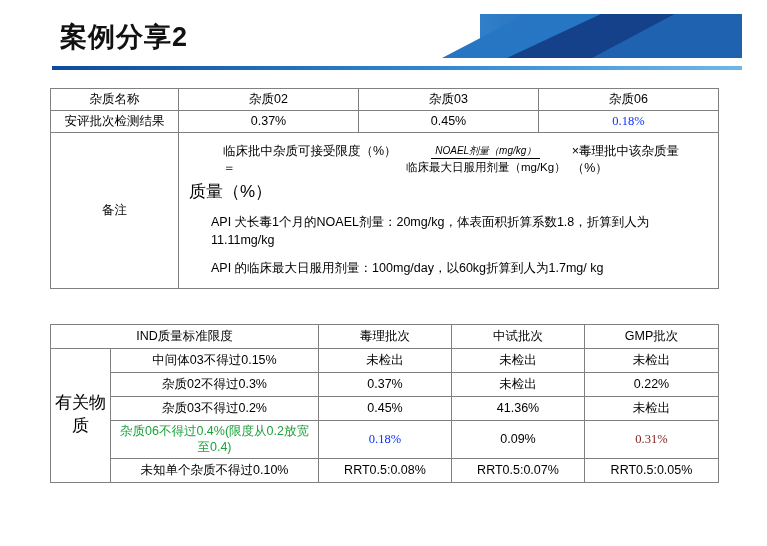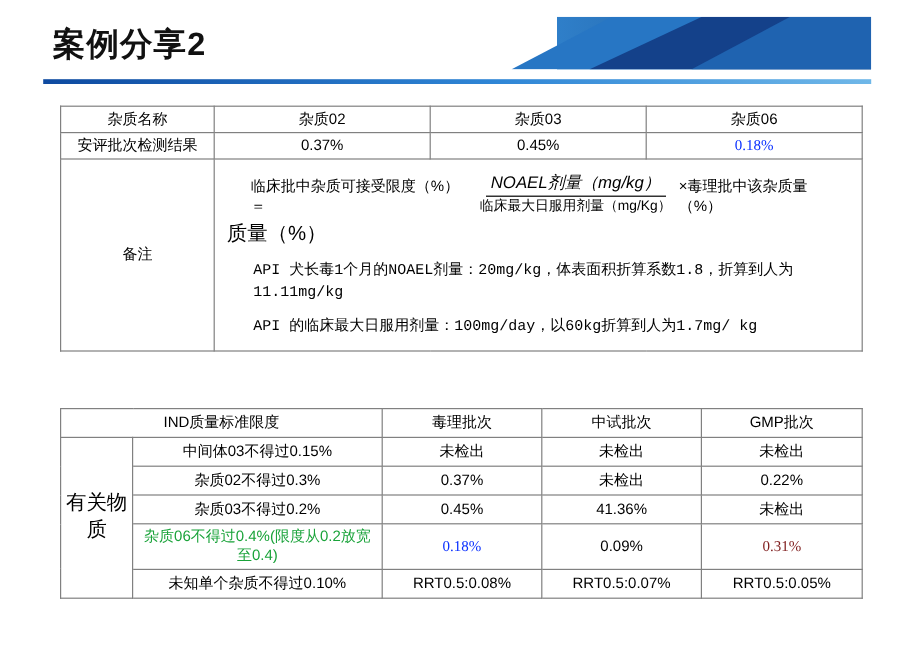--- a/index.html
+++ b/index.html
@@ -11,21 +11,21 @@
   }
   .slide {
     position: relative;
     width: 767px; height: 546px;
     overflow: hidden;
     background: #ffffff;
   }
   
   .header {
     position: absolute;
-    left: 0; top: 14px;
+    left: 16px; top: 14px;
     width: 671px; height: 58px;
   }
   .header-banner {
     position: absolute;
     left: 36px; top: 0;
     width: 690px; height: 44px;
   }
   .banner-shape-1 {
     position: absolute;
     left: 0; top: 0;
@@ -100,52 +100,52 @@
   .red-txt { color: #7f1d1d; font-family: Liberation Serif, serif; }
 
   .remark-cell {
     text-align: left;
     padding: 8px 10px 10px 10px;
     height: 140px;
     vertical-align: middle;
   }
   .formula-line {
     display: flex;
-    align-items: flex-end;
+    align-items: center;
     justify-content: flex-start;
     flex-wrap: nowrap;
     font-size: 12.5px;
-    margin: 2px 0 0 20px;
+    margin: 2px 0 0 34px;
   }
   .frac {
     display: inline-flex;
     flex-direction: column;
     align-items: center;
     margin: 0 2px;
     vertical-align: middle;
   }
   .frac .num {
     font-style: italic;
-    font-size: 14px;
+    font-size: 10px;
     padding: 0 4px 1px 4px;
     border-bottom: 1px solid #000;
     white-space: nowrap;
   }
   .frac .den {
     font-size: 11.5px;
     padding: 1px 4px 0 4px;
     white-space: nowrap;
   }
   .remark-sub { margin: 4px 0 0 0; font-size: 17px; }
-  .remark-p { margin: 9px 0 0 22px; font-size: 12.5px; line-height: 1.5; font-family: Liberation Mono, monospace; }
+  .remark-p { margin: 9px 0 0 22px; font-size: 12.5px; line-height: 1.5; }
 
   
   .table2 {
     position: absolute;
-    left: 50px; top: 340px;
+    left: 50px; top: 324px;
     width: 668px;
     padding-left: 44px;
   }
   .table2 td { height: 24px; }
   .t2-c0 { width: 60px; }
   .t2-c1 { width: 208px; }
   .t2-c2 { width: 133px; }
   .t2-c3 { width: 133px; }
   .t2-c4 { width: 134px; }
   .rowspan-label { font-size: 17px; }

